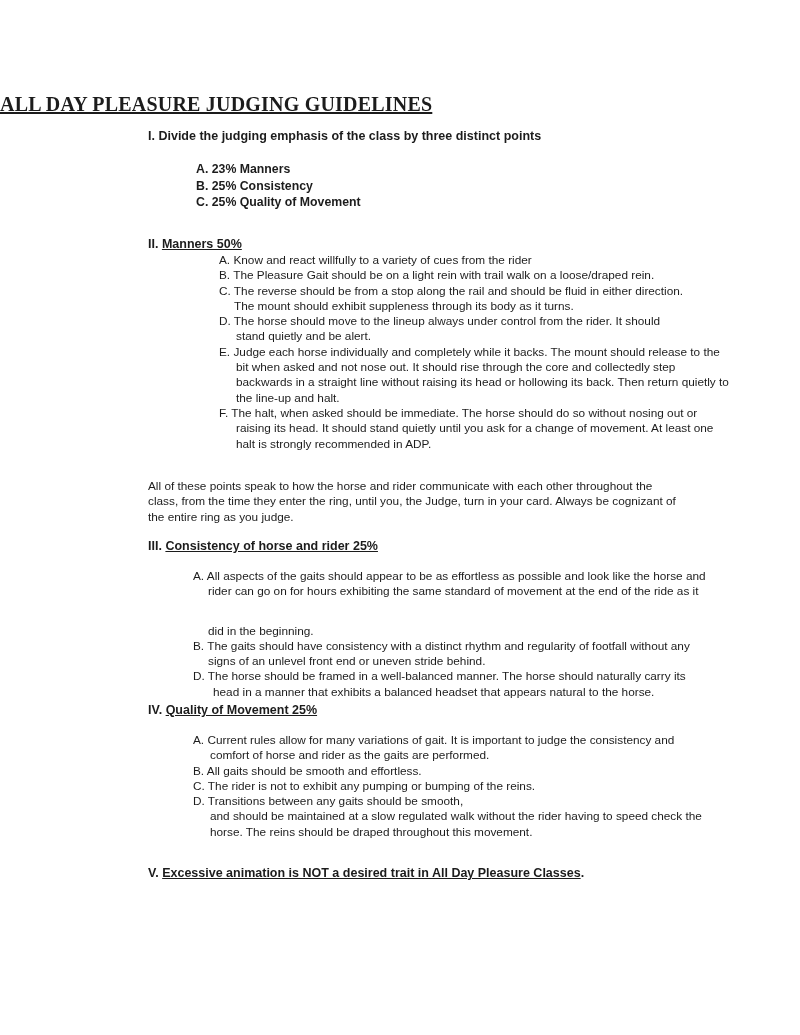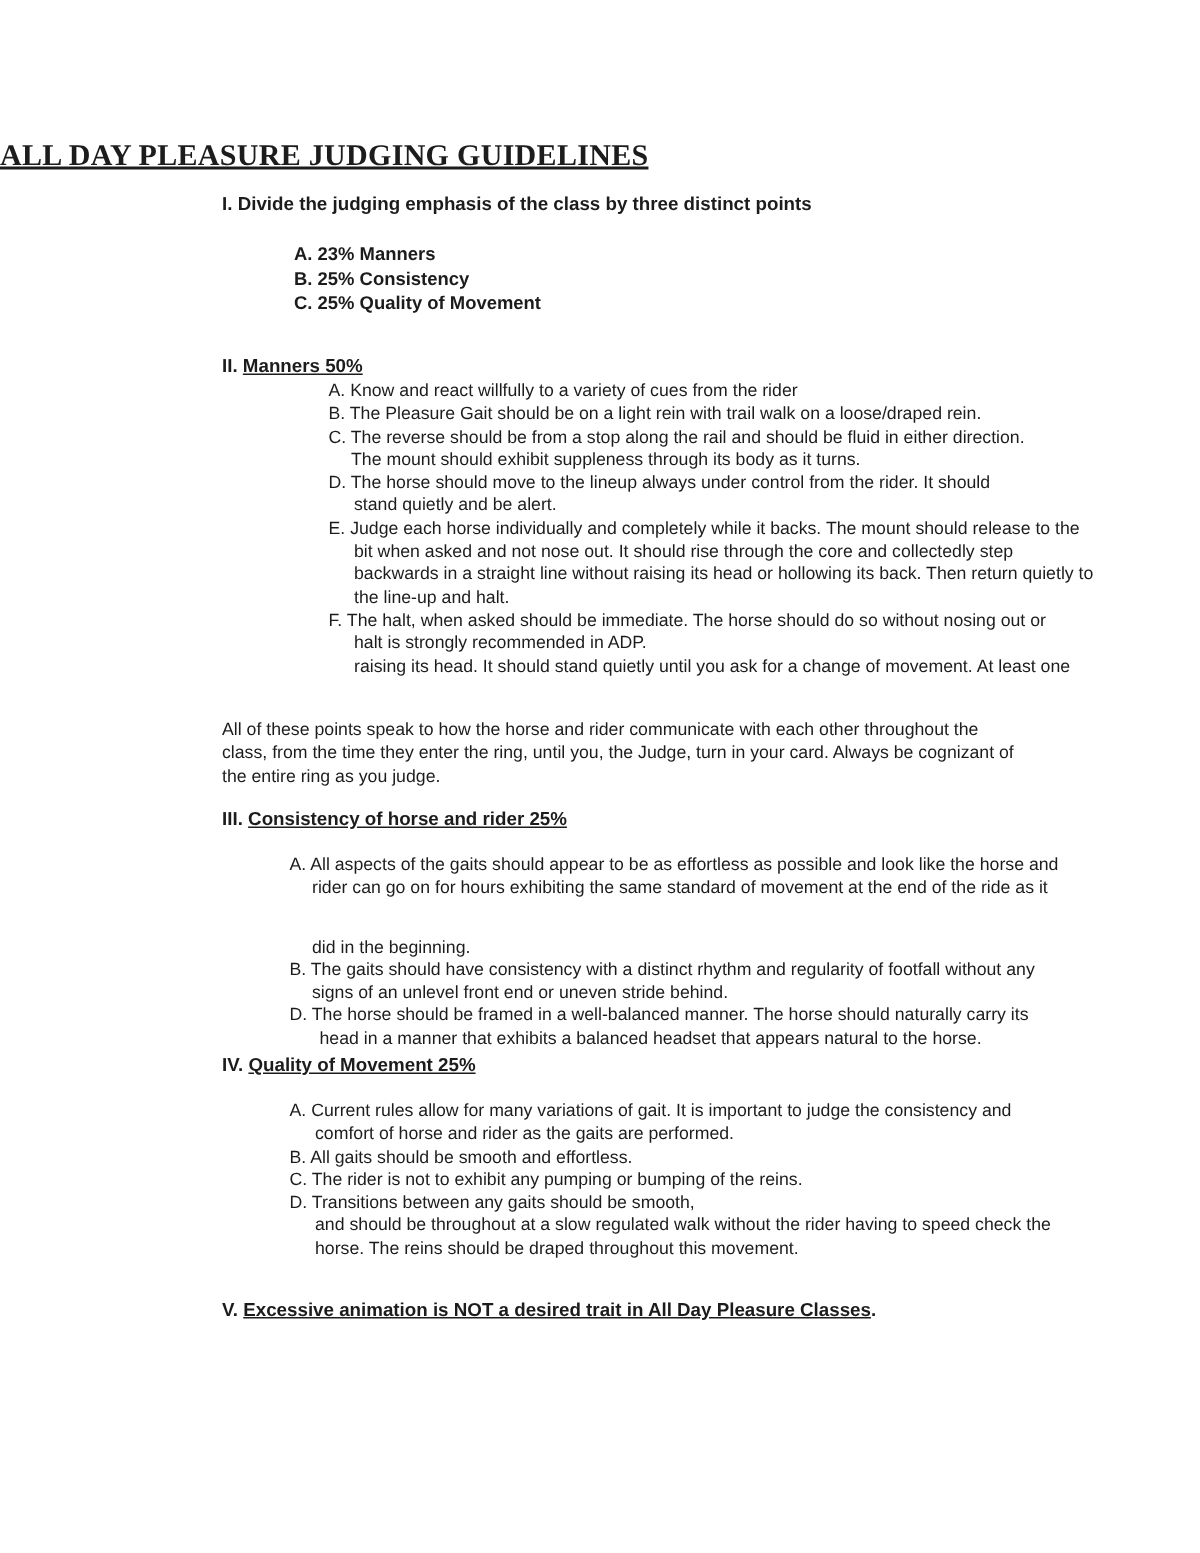--- a/index.html
+++ b/index.html
@@ -54,22 +54,22 @@
     <span class="cont" style="padding-left:17px;">stand quietly and be alert.</span>
   </div>
   <div class="item">
     <span class="cont">E.  Judge each horse individually and completely while it backs.  The mount should release to the</span>
     <span class="cont" style="padding-left:17px;">bit when asked and not nose out. It should rise through the core and collectedly step</span>
     <span class="cont" style="padding-left:17px;">backwards in a straight line without raising its head or hollowing its back. Then return quietly to</span>
     <span class="cont" style="padding-left:17px;">the line-up and halt.</span>
   </div>
   <div class="item">
     <span class="cont">F.  The halt, when asked should be immediate.  The horse should do so without nosing out or</span>
+    <span class="cont" style="padding-left:17px;">raising its head.  It should stand quietly until you ask for a change of movement.  At least one</span>
     <span class="cont" style="padding-left:17px;">halt is strongly recommended in ADP.</span>
-    <span class="cont" style="padding-left:17px;">raising its head.  It should stand quietly until you ask for a change of movement.  At least one</span>
   </div>
 </div>
 
 <div class="para">All of these points speak to how the horse and rider communicate with each other throughout the class, from the time they enter the ring, until you, the Judge, turn in your card.  Always be cognizant of the entire ring as you judge.</div>
 
 <div class="sec" style="top:539px;">
   <span>III.</span>
   <u>Consistency of horse and rider 25%</u>
 </div>
 <div class="list" style="left:193px; top:569px;">
@@ -100,21 +100,21 @@
   <div class="item">
     <span class="cont">B.  All gaits should be smooth and effortless.</span>
   </div>
   <div class="item">
     <span class="cont">C.  The rider is not to exhibit any pumping or bumping of the reins.</span>
   </div>
   <div class="item">
     <span class="cont">D.  Transitions between any gaits should be smooth,</span>
   </div>
   <div class="item">
-    <span class="cont" style="padding-left:17px;">and should be throughout at a slow regulated walk without the rider having to speed check the</span>
+    <span class="cont" style="padding-left:17px;">and should be maintained at a slow regulated walk without the rider having to speed check the</span>
     <span class="cont" style="padding-left:17px;">horse.  The reins should be draped  throughout this movement.</span>
   </div>
 </div>
 
 <div class="sec" style="top:866px;">
   <span>V.</span>
   <u>Excessive animation is NOT a desired trait in All Day Pleasure Classes</u><span>.</span>
 </div>
 
 </body></html>

